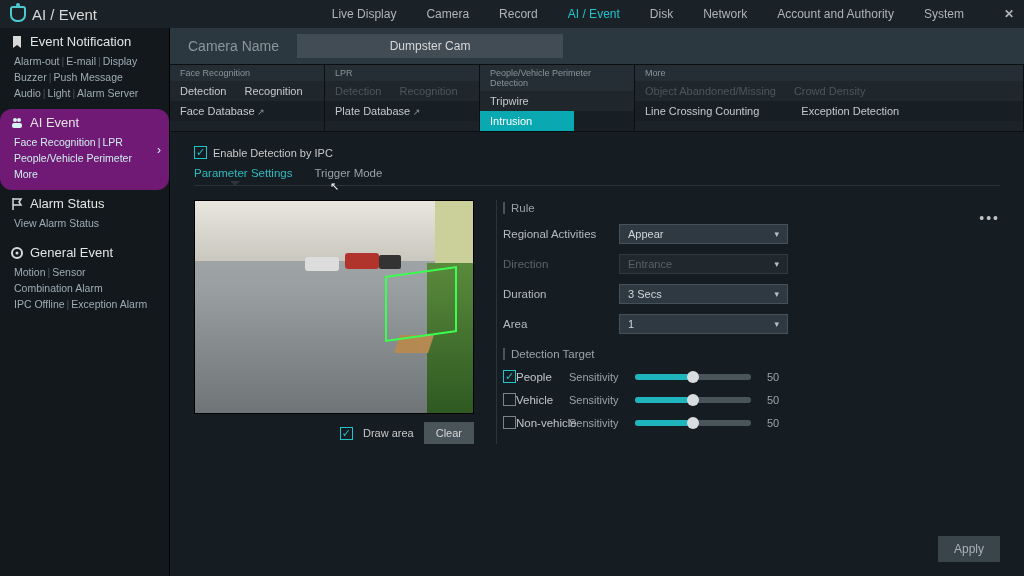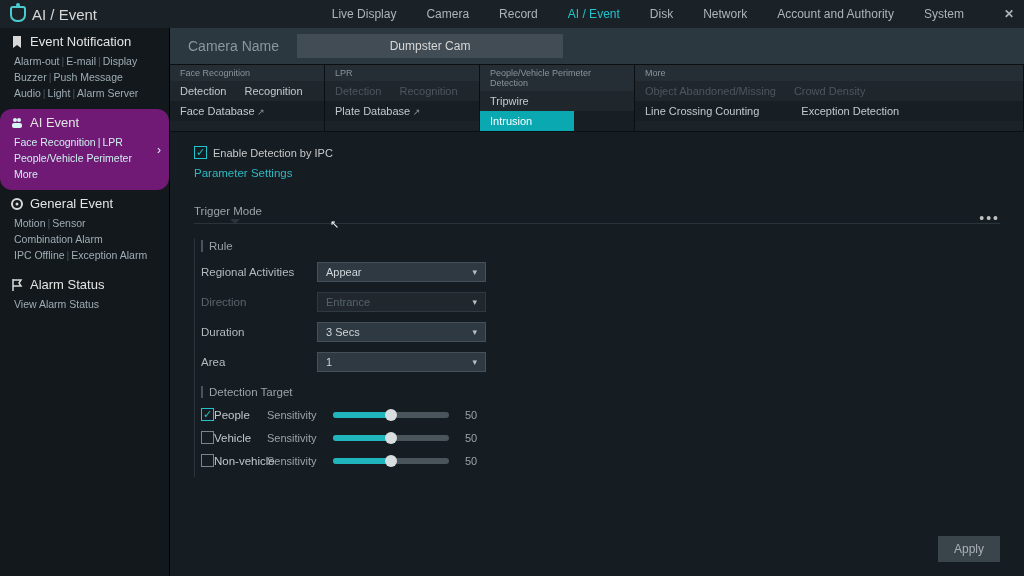--- a/index.html
+++ b/index.html
@@ -44,21 +44,21 @@
   .catcol span.disabled{color:#4c565c;}
   .catcol span.active{background:#0aa8b1;color:#fff;display:inline-flex;align-items:center;height:20px;padding:0 42px 0 10px;margin:0 -10px;margin-right:50px;}
   .linkout{color:#c4c9cc;font-size:11px;cursor:pointer;}
   .linkout::after{content:" ↗";color:#8a949a;font-size:9px;}
   
   .content{flex:1;padding:10px 24px 10px 24px;position:relative;}
   .chkrow{display:flex;align-items:center;gap:6px;margin:4px 0 8px 0;}
   .chk{width:13px;height:13px;border:1px solid #20c3cc;display:inline-flex;align-items:center;justify-content:center;background:transparent;}
   .chk.checked::after{content:"✓";color:#20c3cc;font-size:11px;line-height:1;}
   .chk.grey{border-color:#7a848a;}
-  .tabs{display:flex;gap:22px;border-bottom:1px solid #2a343a;padding-bottom:2px;position:relative;flex-direction:column;}
+  .tabs{display:flex;gap:22px;border-bottom:1px solid #2a343a;padding-bottom:2px;position:relative;}
   .tabs span{font-size:11.5px;color:#9aa3a8;cursor:pointer;padding-bottom:4px;}
   .tabs span.active{color:#2fb9c2;}
   .tabs .caret{position:absolute;bottom:-5px;left:36px;width:0;height:0;border-left:5px solid transparent;border-right:5px solid transparent;border-top:5px solid #2a343a;}
   .tabs .cursor{position:absolute;left:136px;bottom:-12px;color:#fff;font-size:11px;}
   .dots{position:absolute;right:24px;top:78px;color:#c0c0c0;letter-spacing:2px;font-size:14px;cursor:pointer;}
   .panelrow{display:flex;gap:22px;margin-top:14px;}
   
   .preview{width:280px;}
   .thumb{width:280px;height:214px;position:relative;overflow:hidden;border:1px solid #000;
     background:
@@ -147,43 +147,43 @@
         <span>Face Recognition</span><span class="sep">|</span><span>LPR</span><br>
         <span>People/Vehicle Perimeter</span><br>
         <span>More</span>
       </div>
       <span class="chev">›</span>
     </div>
     <div class="side-group">
       <div class="side-head">
         <span class="ico">
             <svg viewBox="0 0 14 14">
+              <path d="M3 1v12M3 2h8l-2 3 2 3H3" fill="none" stroke="#d8d8d8" stroke-width="1.5"></path>
+            </svg>
+          </span>
+        <span class="txt">Alarm Status</span>
+      </div>
+      <div class="side-items">
+        <span>View Alarm Status</span>
+      </div>
+    </div>
+    <div class="side-group">
+      <div class="side-head">
+        <span class="ico">
+            <svg viewBox="0 0 14 14">
               <circle cx="7" cy="7" r="5" fill="none" stroke="#d8d8d8" stroke-width="2"></circle>
               <circle cx="7" cy="7" r="1.5" fill="#d8d8d8"></circle>
             </svg>
           </span>
         <span class="txt">General Event</span>
       </div>
       <div class="side-items">
         <span>Motion</span><span class="sep">|</span><span>Sensor</span><br>
         <span>Combination Alarm</span><br>
         <span>IPC Offline</span><span class="sep">|</span><span>Exception Alarm</span>
-      </div>
-    </div>
-    <div class="side-group">
-      <div class="side-head">
-        <span class="ico">
-            <svg viewBox="0 0 14 14">
-              <path d="M3 1v12M3 2h8l-2 3 2 3H3" fill="none" stroke="#d8d8d8" stroke-width="1.5"></path>
-            </svg>
-          </span>
-        <span class="txt">Alarm Status</span>
-      </div>
-      <div class="side-items">
-        <span>View Alarm Status</span>
       </div>
     </div>
   </div>
 
   <div class="main">
     <div class="camrow">
       <span class="camlabel">Camera Name</span>
       <div class="camselect">
         <span>Dumpster Cam</span>
       </div>
@@ -241,20 +241,37 @@
       <div class="tabs">
         <span class="active">Parameter Settings</span>
         <span>Trigger Mode</span>
         <span class="caret"></span>
         <span class="cursor">↖</span>
       </div>
       <span class="dots">•••</span>
 
       <div class="panelrow">
 
+        <div class="preview">
+          <div class="thumb">
+            <div class="bld"></div>
+              <div class="bld2"></div>
+            <div class="car1"></div>
+              <div class="car2"></div>
+              <div class="car3"></div>
+            <div class="grass"></div>
+              <div class="box"></div>
+            <div class="poly"></div>
+          </div>
+          <div class="drawrow">
+            <span class="chk checked"></span>
+            <span>Draw area</span>
+            <button class="clearbtn">Clear</button>
+          </div>
+        </div>
 
         <div class="form">
           <div class="sect">Rule</div>
           <div class="frow">
             <span class="flabel">Regional Activities</span>
             <div class="select">
                 <span>Appear</span>
                 <span class="arrow">▾</span>
               </div>
           </div>

